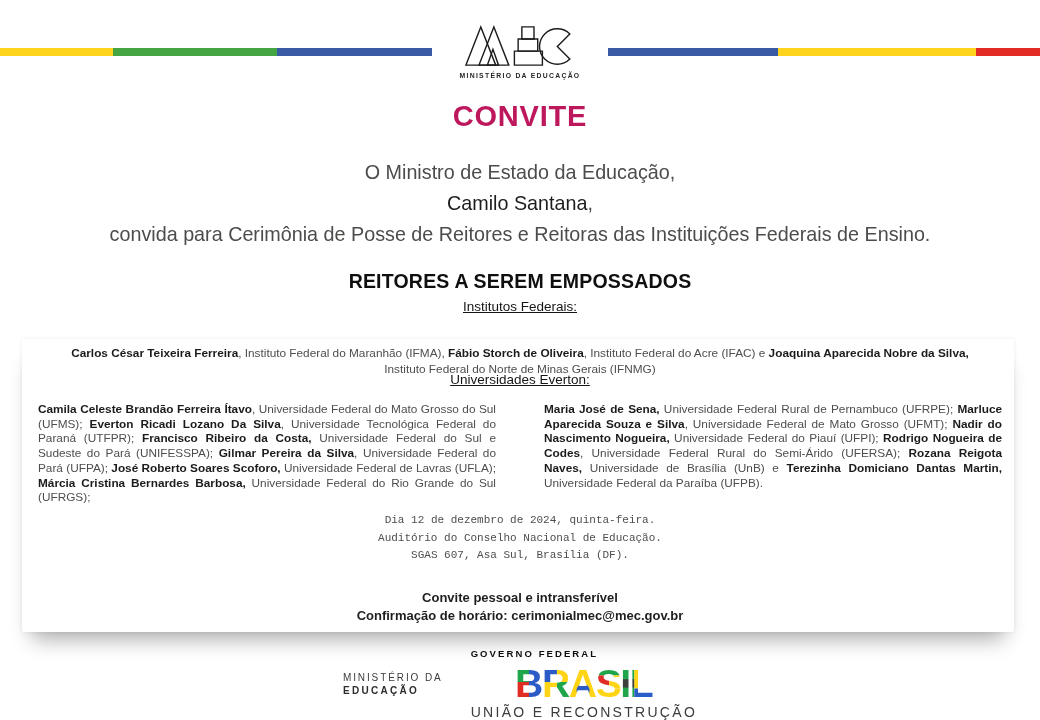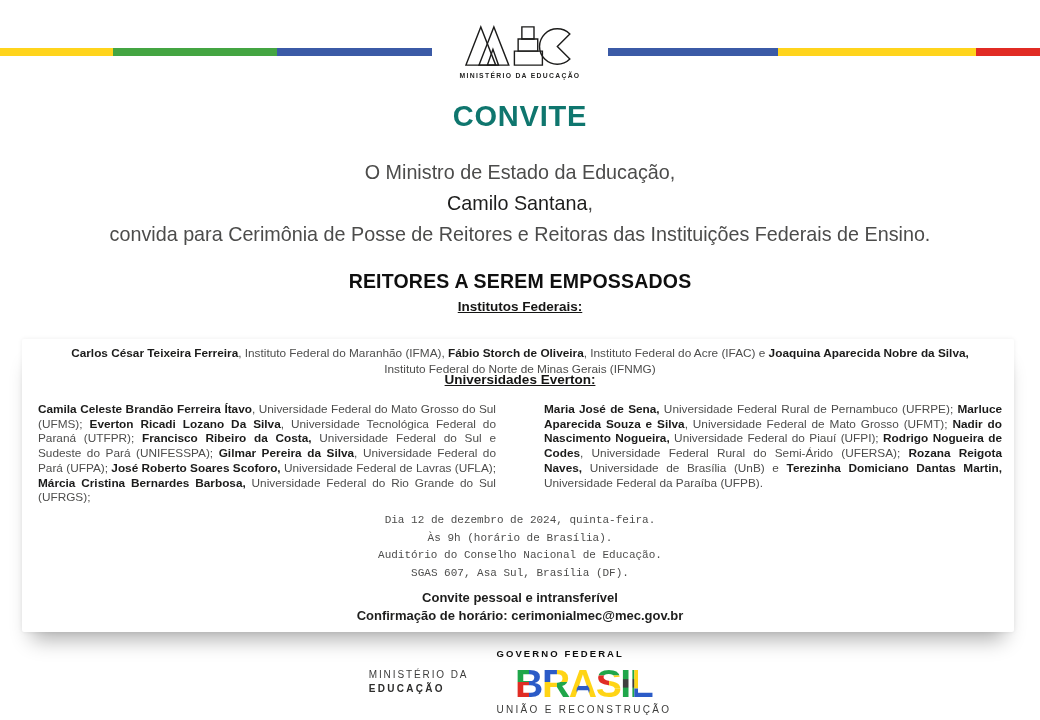--- a/index.html
+++ b/index.html
@@ -15,30 +15,30 @@
   .stripe{position:absolute;top:48px;height:8px;display:flex;z-index:2;}
   .stripe-left{left:0;width:432px;}
   .stripe-right{left:608px;width:432px;}
   .stripe .seg{height:100%;}
 
   
   .mec{position:absolute;top:24px;left:50%;transform:translateX(-50%);width:140px;text-align:center;z-index:2;}
   .mec svg{display:block;margin:0 auto;}
   .mec-caption{font-size:6.8px;font-weight:bold;letter-spacing:1.3px;color:#262625;margin-top:3px;white-space:nowrap;}
 
-  .title{top:100px;font-size:29px;font-weight:bold;letter-spacing:0.8px;color:#0f766e;}
+  .title{top:100px;font-size:29px;font-weight:bold;letter-spacing:0.8px;color:#be185d;}
 
   .cond{transform:scaleX(0.94);}
   .intro1{top:160px;font-size:21px;color:#4c4c4b;}
   .intro-name{top:191px;font-size:21px;color:#4c4c4b;}
   .intro-name .b{color:#1d1d1c;}
   .intro2{top:222px;font-size:21px;color:#4c4c4b;}
 
   .sect-heading{top:270px;font-size:19.5px;font-weight:bold;letter-spacing:0.2px;color:#0f0f0f;}
-  .sub-heading{font-size:13.5px;font-weight:bold;color:#151514;text-decoration:underline;}
+  .sub-heading{font-size:13.5px;font-weight:normal;color:#151514;text-decoration:underline;}
   .inst-heading{top:299px;}
   .univ-heading{top:372px;}
 
   .richtext .b{font-weight:bold;color:#1b1b1a;}
   .inst-para{top:328px;left:50px;width:940px;text-align:center;font-size:11.8px;line-height:16px;color:#4d4d4c;z-index:2;margin-top:17px;}
 
   .card{left:22px;top:339px;width:992px;height:293px;background:#fff;border-radius:2px;z-index:1;
         box-shadow:0 17px 20px -10px rgba(0,0,0,0.33), 0 0 5px rgba(0,0,0,0.07);}
 
   .cols{top:402px;left:38px;width:964px;display:flex;gap:48px;z-index:2;}
@@ -46,21 +46,21 @@
 
   .event{top:512px;font-size:11px;line-height:17.6px;color:#4d4d4c;z-index:2;font-family:Liberation Mono, monospace;}
   .notes{top:589px;font-size:13px;line-height:17.6px;font-weight:bold;color:#1e1e1d;z-index:2;}
 
   
   .footer{position:absolute;top:648px;left:0;width:100%;display:flex;justify-content:center;align-items:center;gap:28px;z-index:2;}
   .ministry{text-align:left;font-size:10px;letter-spacing:1.9px;color:#3c3c3b;line-height:13.5px;}
   .ministry .bold{font-weight:bold;letter-spacing:2.3px;color:#2d2d2c;}
   .gov{text-align:left;}
   .gov-top{font-size:9.5px;font-weight:bold;letter-spacing:2.1px;color:#0d0d0d;white-space:nowrap;}
-  .gov-bottom{font-size:10px;letter-spacing:2.3px;color:#3c3c3b;white-space:nowrap;margin-top:2px;}
+  .gov-bottom{font-size:14px;letter-spacing:2.3px;color:#3c3c3b;white-space:nowrap;margin-top:2px;}
   .gov svg{display:block;margin:3px auto 0 auto;}
 </style>
 </head>
 <body>
 
 <div class="stripe stripe-left">
   <div class="seg" style="width: 113px; background: rgb(255, 212, 28);"></div>
   <div class="seg" style="width: 164px; background: rgb(68, 165, 66);"></div>
   <div class="seg" style="width: 155px; background: rgb(59, 90, 166);"></div>
 </div>
@@ -99,21 +99,20 @@
 <div class="abs card"></div>
 
 <div class="abs center sub-heading univ-heading z">Universidades Everton:</div>
 <div class="abs cols">
   <div class="col richtext"><span class="b">Camila Celeste Brandão Ferreira Ítavo</span><span>, Universidade Federal do Mato Grosso do Sul (UFMS); </span><span class="b">Everton Ricadi Lozano Da Silva</span><span>, Universidade Tecnológica Federal do Paraná (UTFPR); </span><span class="b">Francisco Ribeiro da Costa,</span><span> Universidade Federal do Sul e Sudeste do Pará (UNIFESSPA); </span><span class="b">Gilmar Pereira da Silva</span><span>, Universidade Federal do Pará (UFPA); </span><span class="b">José Roberto Soares Scoforo,</span><span> Universidade Federal de Lavras (UFLA); </span><span class="b">Márcia Cristina Bernardes Barbosa,</span><span> Universidade Federal do Rio Grande do Sul (UFRGS);</span></div>
   <div class="col richtext"><span class="b">Maria José de Sena,</span><span> Universidade Federal Rural de Pernambuco (UFRPE); </span><span class="b">Marluce Aparecida Souza e Silva</span><span>, Universidade Federal de Mato Grosso (UFMT); </span><span class="b">Nadir do Nascimento Nogueira,</span><span> Universidade Federal do Piauí (UFPI); </span><span class="b">Rodrigo Nogueira de Codes</span><span>, Universidade Federal Rural do Semi-Árido (UFERSA); </span><span class="b">Rozana Reigota Naves,</span><span> Universidade de Brasília (UnB) e </span><span class="b">Terezinha Domiciano Dantas Martin,</span><span> Universidade Federal da Paraíba (UFPB).</span></div>
 </div>
 
 <div class="abs center event">
   <div>Dia 12 de dezembro de 2024, quinta-feira.</div>
-  <div>Às 9h (horário de Brasília).</div>
   <div>Auditório do Conselho Nacional de Educação.</div>
   <div>SGAS 607, Asa Sul, Brasília (DF).</div>
 </div>
 
 <div class="abs center notes">
   <div>Convite pessoal e intransferível</div>
   <div>Confirmação de horário: cerimonialmec@mec.gov.br</div>
 </div>
 
 <div class="footer">

